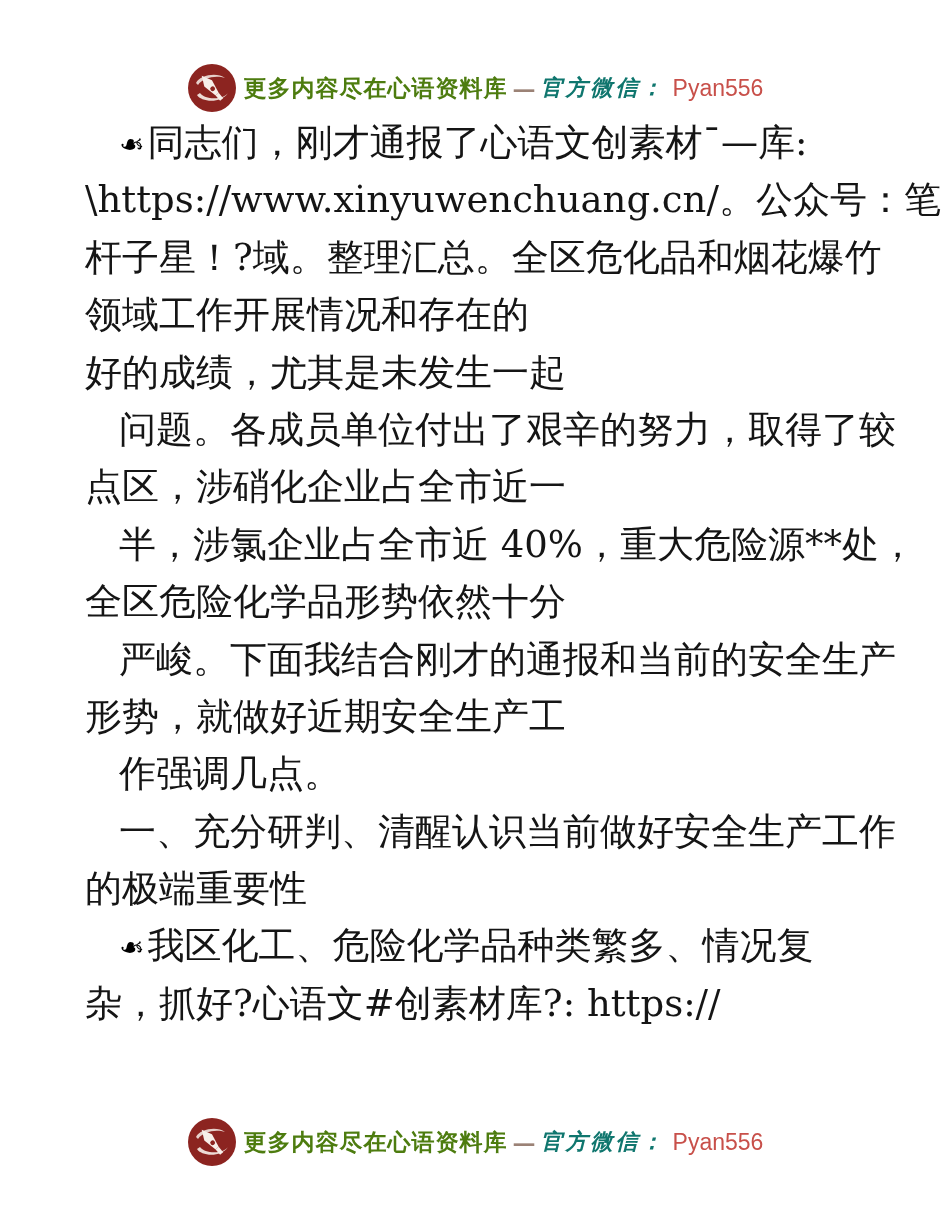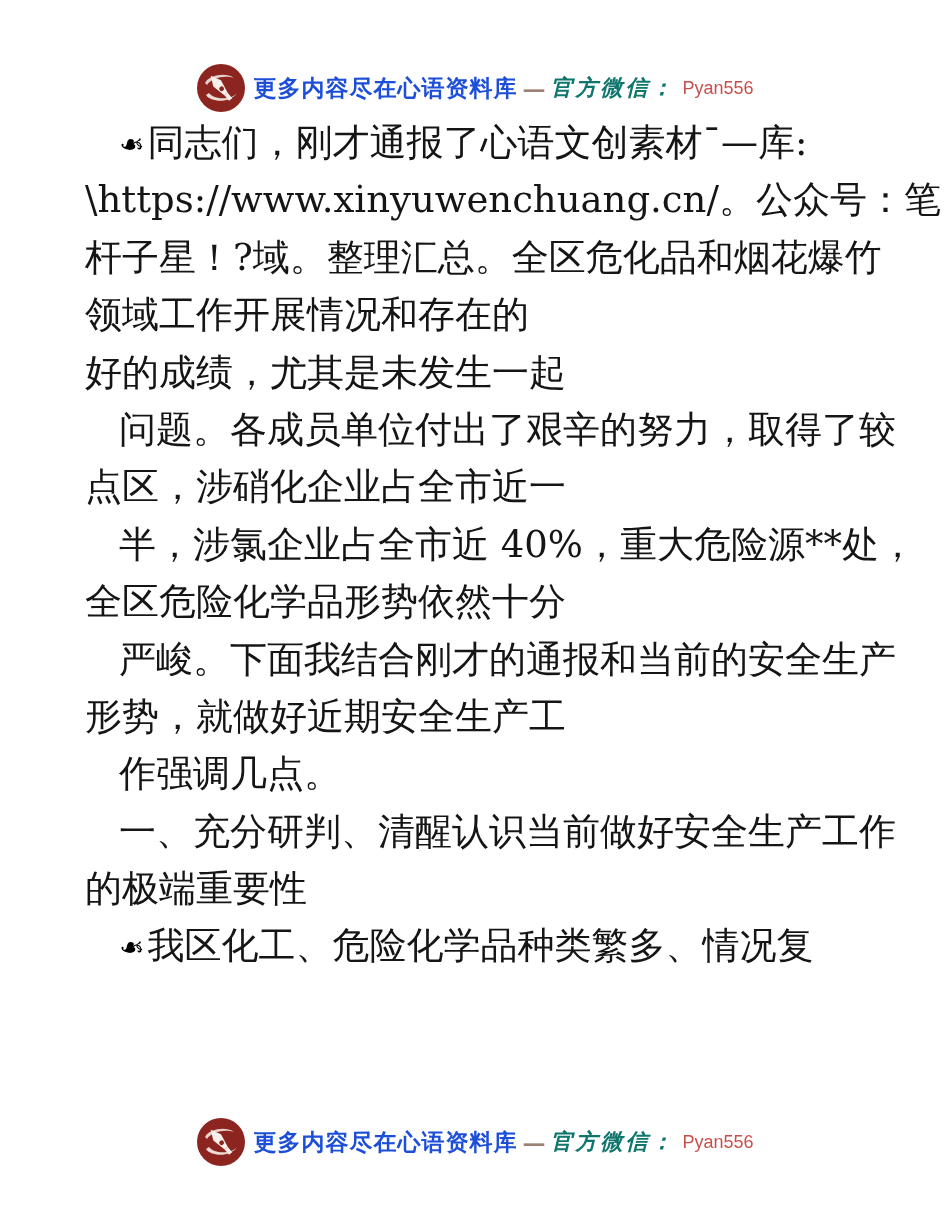--- a/index.html
+++ b/index.html
@@ -34,41 +34,41 @@
     width: 50px;
     height: 52px;
     flex: 0 0 auto;
     display: inline-block;
   }
 
   .brand-main {
     font-family: Liberation Sans, sans-serif;
     font-weight: bold;
     font-size: 23px;
-    color: #1d4ed8;
+    color: #4d7c0f;
     letter-spacing: 1px;
   }
   .brand-dash {
     font-family: "DejaVu Serif", serif;
     font-weight: bold;
     font-size: 23px;
     color: #9b8276;
     margin: 0 -2px;
   }
   .brand-script {
     font-family: "DejaVu Serif", serif;
     font-style: italic;
     font-weight: bold;
     font-size: 22px;
     color: #0f766e;
     letter-spacing: 3px;
   }
   .brand-id {
     font-family: "Liberation Sans", sans-serif;
-    font-size: 18px;
+    font-size: 23px;
     color: #c8504a;
   }
 
   
   .body-text {
     position: absolute;
     left: 85px;
     top: 114px;
     width: 784px;
     font-size: 37px;
@@ -125,20 +125,21 @@
       <div class="line indent"><span>问题。各成员单位付出了艰辛的努力，取得了较</span></div>
       <div class="line"><span>点区，涉硝化企业占全市近一</span></div>
       <div class="line indent"><span>半，涉氯企业占全市近 40%，重大危险源**处，</span></div>
       <div class="line"><span>全区危险化学品形势依然十分</span></div>
       <div class="line indent"><span>严峻。下面我结合刚才的通报和当前的安全生产</span></div>
       <div class="line"><span>形势，就做好近期安全生产工</span></div>
       <div class="line indent"><span>作强调几点。</span></div>
       <div class="line indent"><span>一、充分研判、清醒认识当前做好安全生产工作</span></div>
       <div class="line"><span>的极端重要性</span></div>
       <div class="line indent"><span class="ornament">❧</span><span>我区化工、危险化学品种类繁多、情况复</span></div>
+      <div class="line"><span>杂，抓好?心语文#创素材库?: https://</span></div>
     </div>
 
   <div class="brandbar footer">
     <span class="logo">
       <svg width="50" height="52" viewBox="0 0 50 52" aria-hidden="true">
         <circle cx="25" cy="26" r="24" fill="#8c2420"></circle>
         <path d="M10 33 C 14 40, 34 42, 41 31 C 36 38, 18 38, 13 31 Z" fill="#f7efe9" opacity="0.9"></path>
         <path d="M9 21 C 13 13, 30 10, 38 16 C 30 13, 16 15, 11 23 Z" fill="#f7efe9" opacity="0.85"></path>
         <g transform="rotate(-40 25 26)">
           <path d="M25 10 L30 20 L27 34 L23 34 L20 20 Z" fill="#f7efe9"></path>

